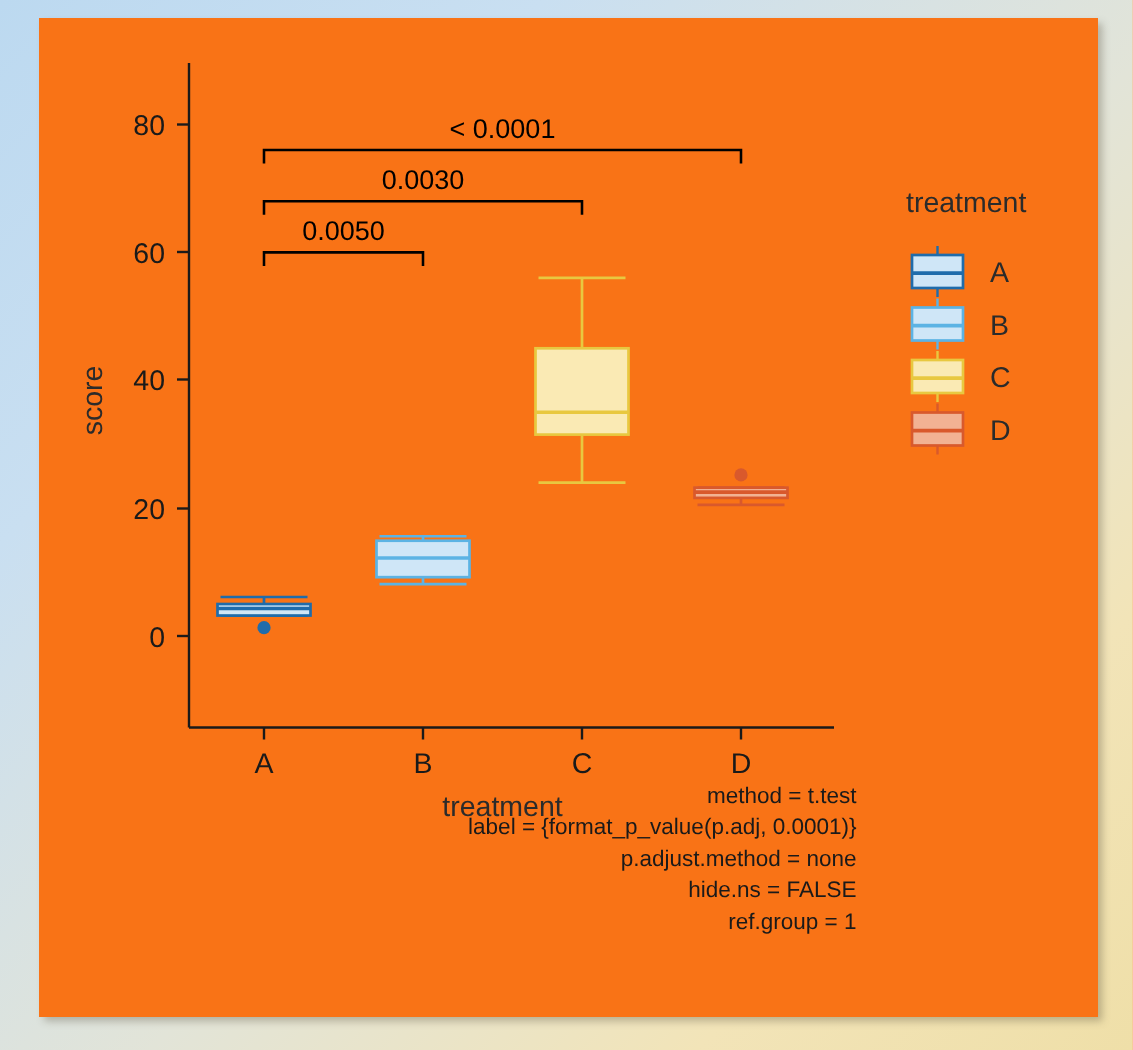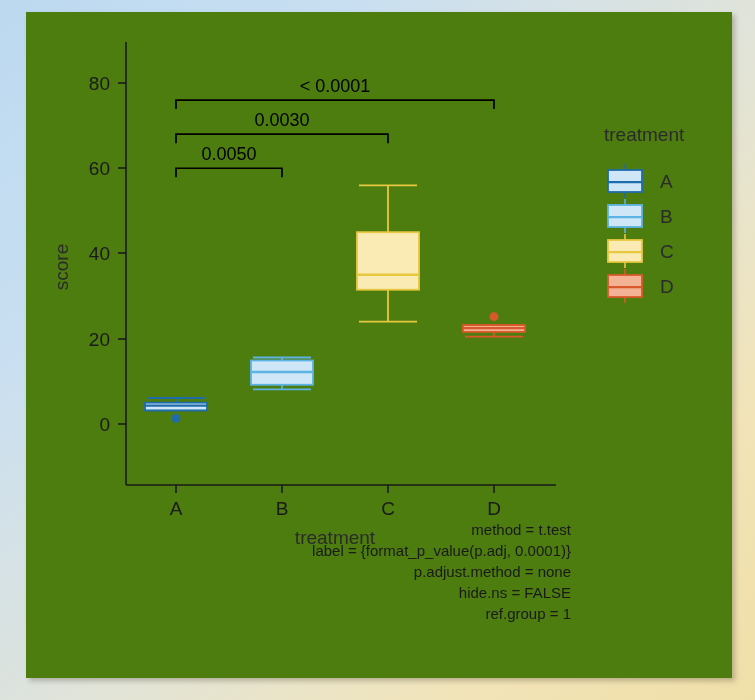--- a/index.html
+++ b/index.html
@@ -17,21 +17,21 @@
     position: absolute;
     left: 0; top: 0;
     width: 755px; height: 700px;
   }
   #panel {
     position: absolute;
     left: 26px;
     top: 12px;
     width: 706px;
     height: 666px;
-    background: #4d7c0f;
+    background: #f97316;
     box-shadow: 3px 3px 5px rgba(90,80,60,0.35);
   }
   #plot {
     position: absolute;
     left: 0; top: 0;
     width: 706px; height: 666px;
   }
   svg { display: block; }
   .axis-line { stroke: #1a1a1a; stroke-width: 1.6; fill: none; }
   .tick-line { stroke: #1a1a1a; stroke-width: 1.6; }

